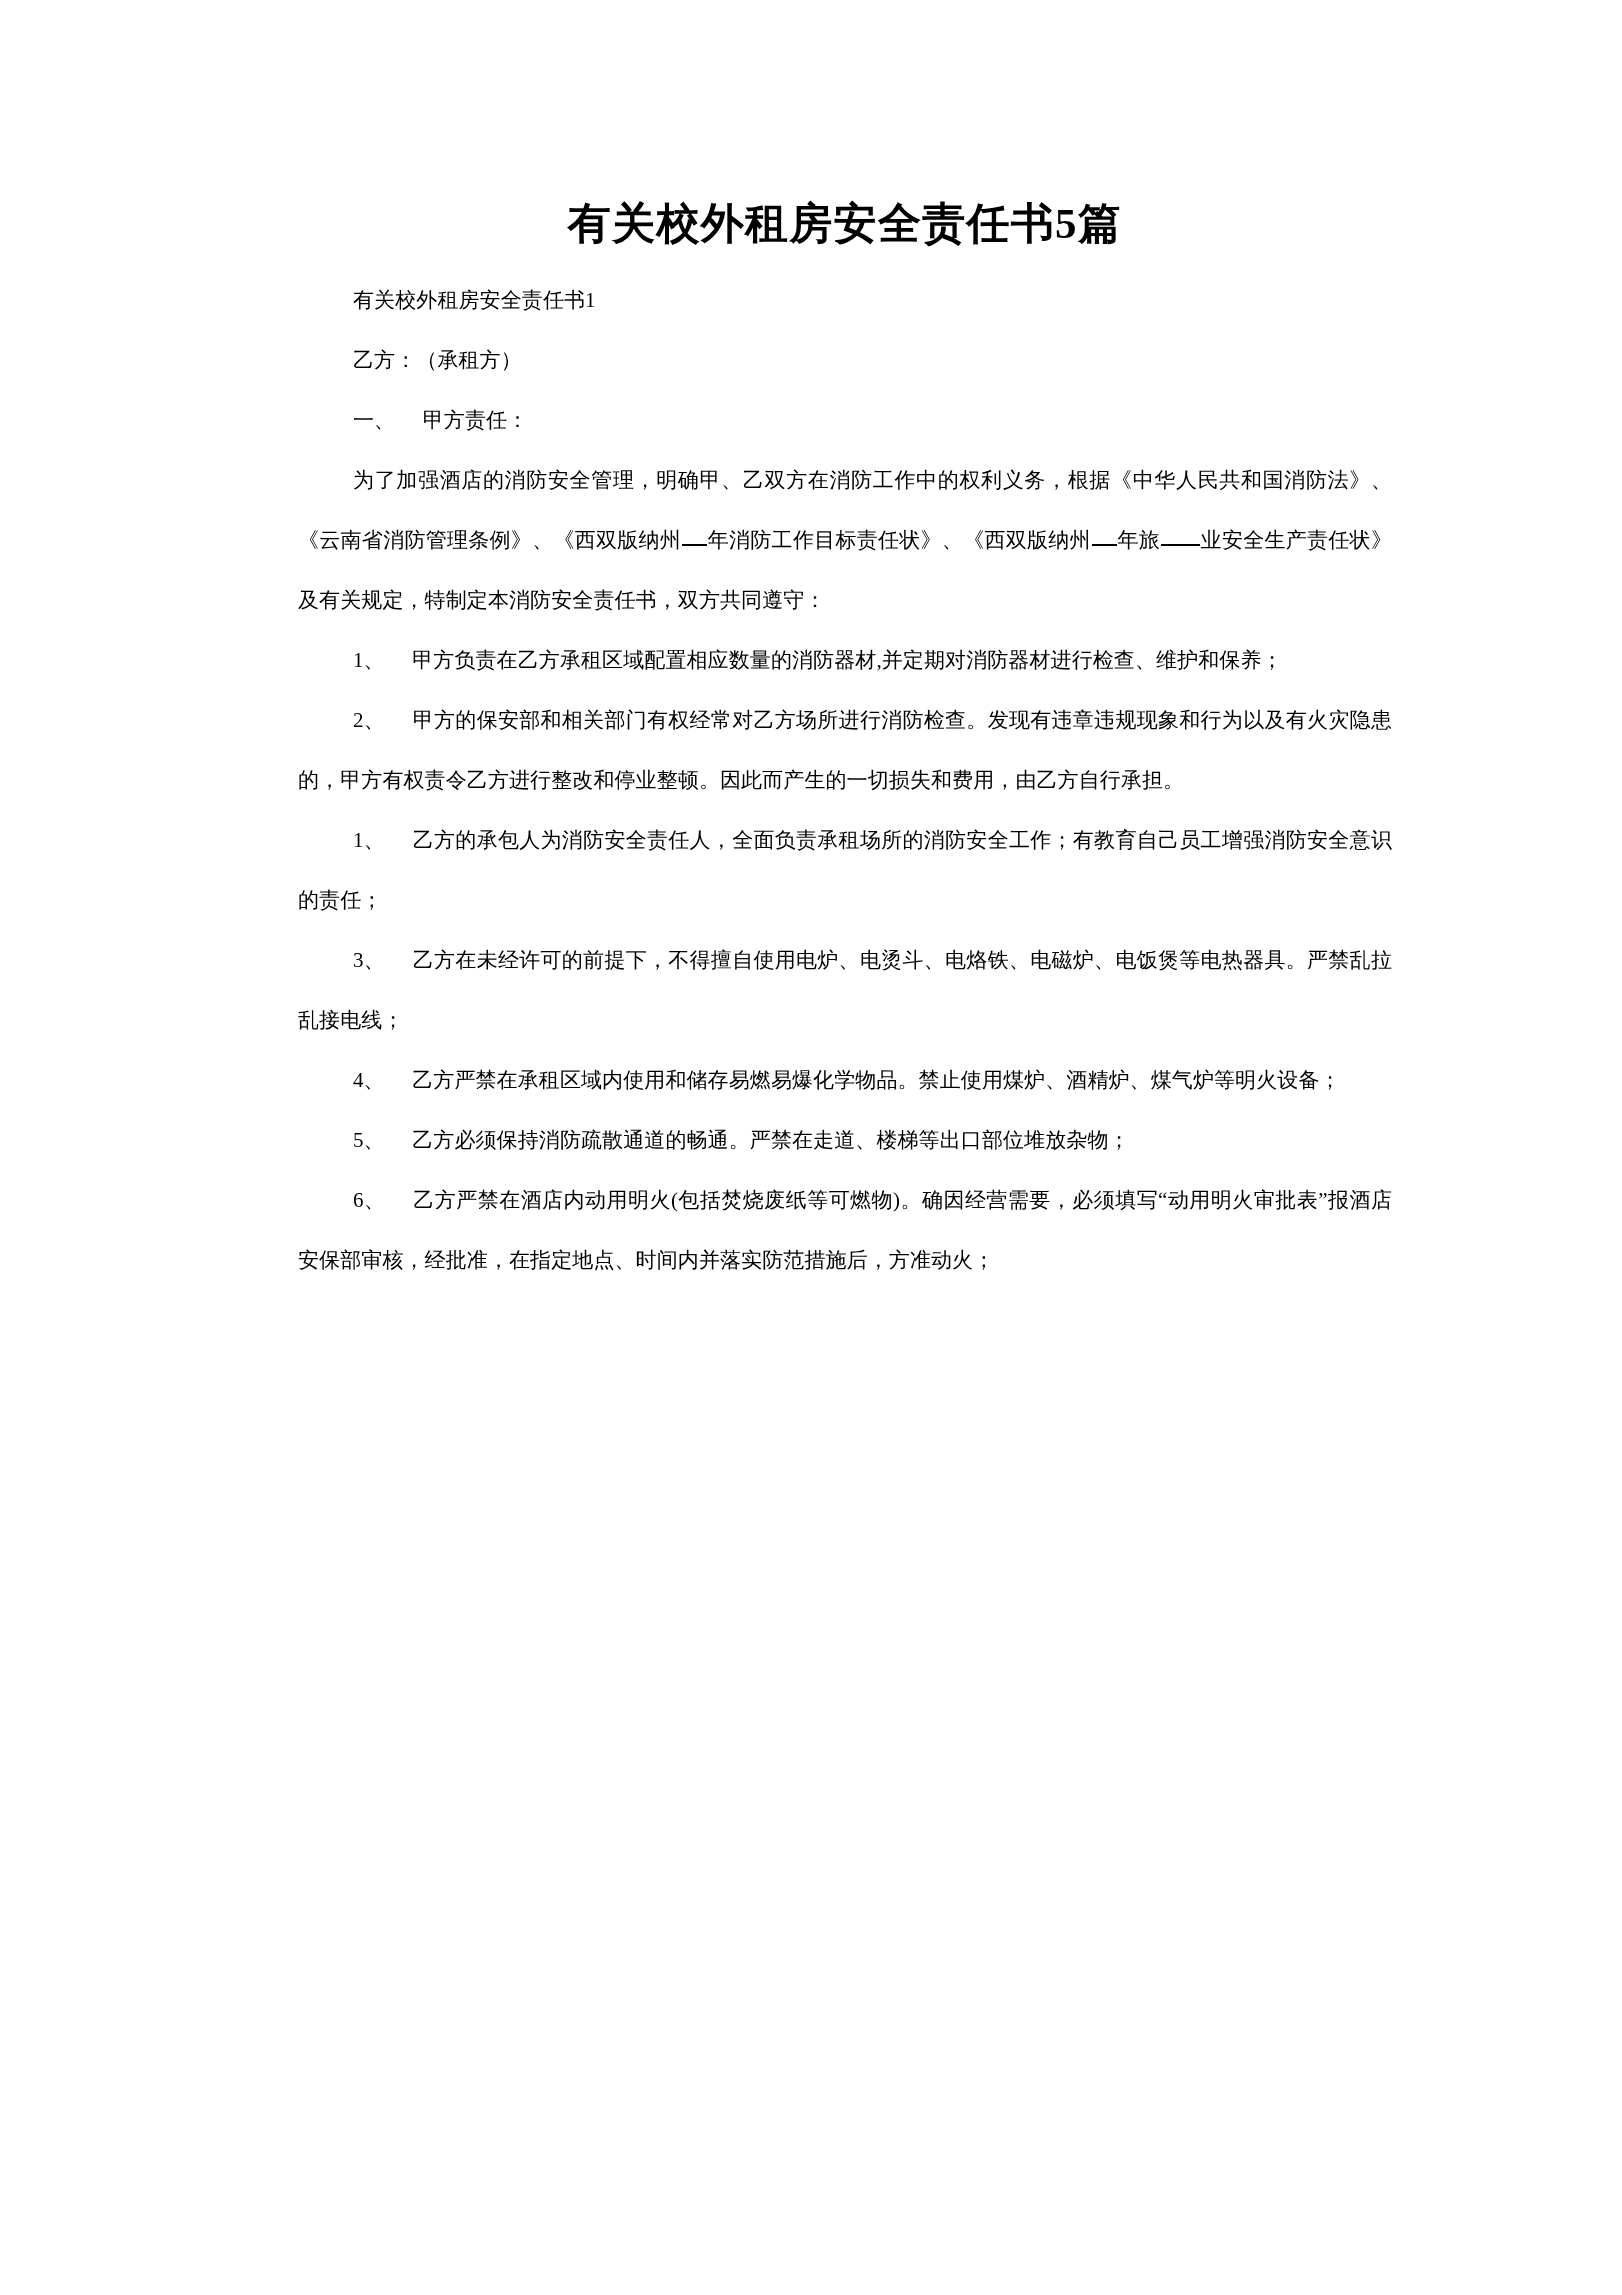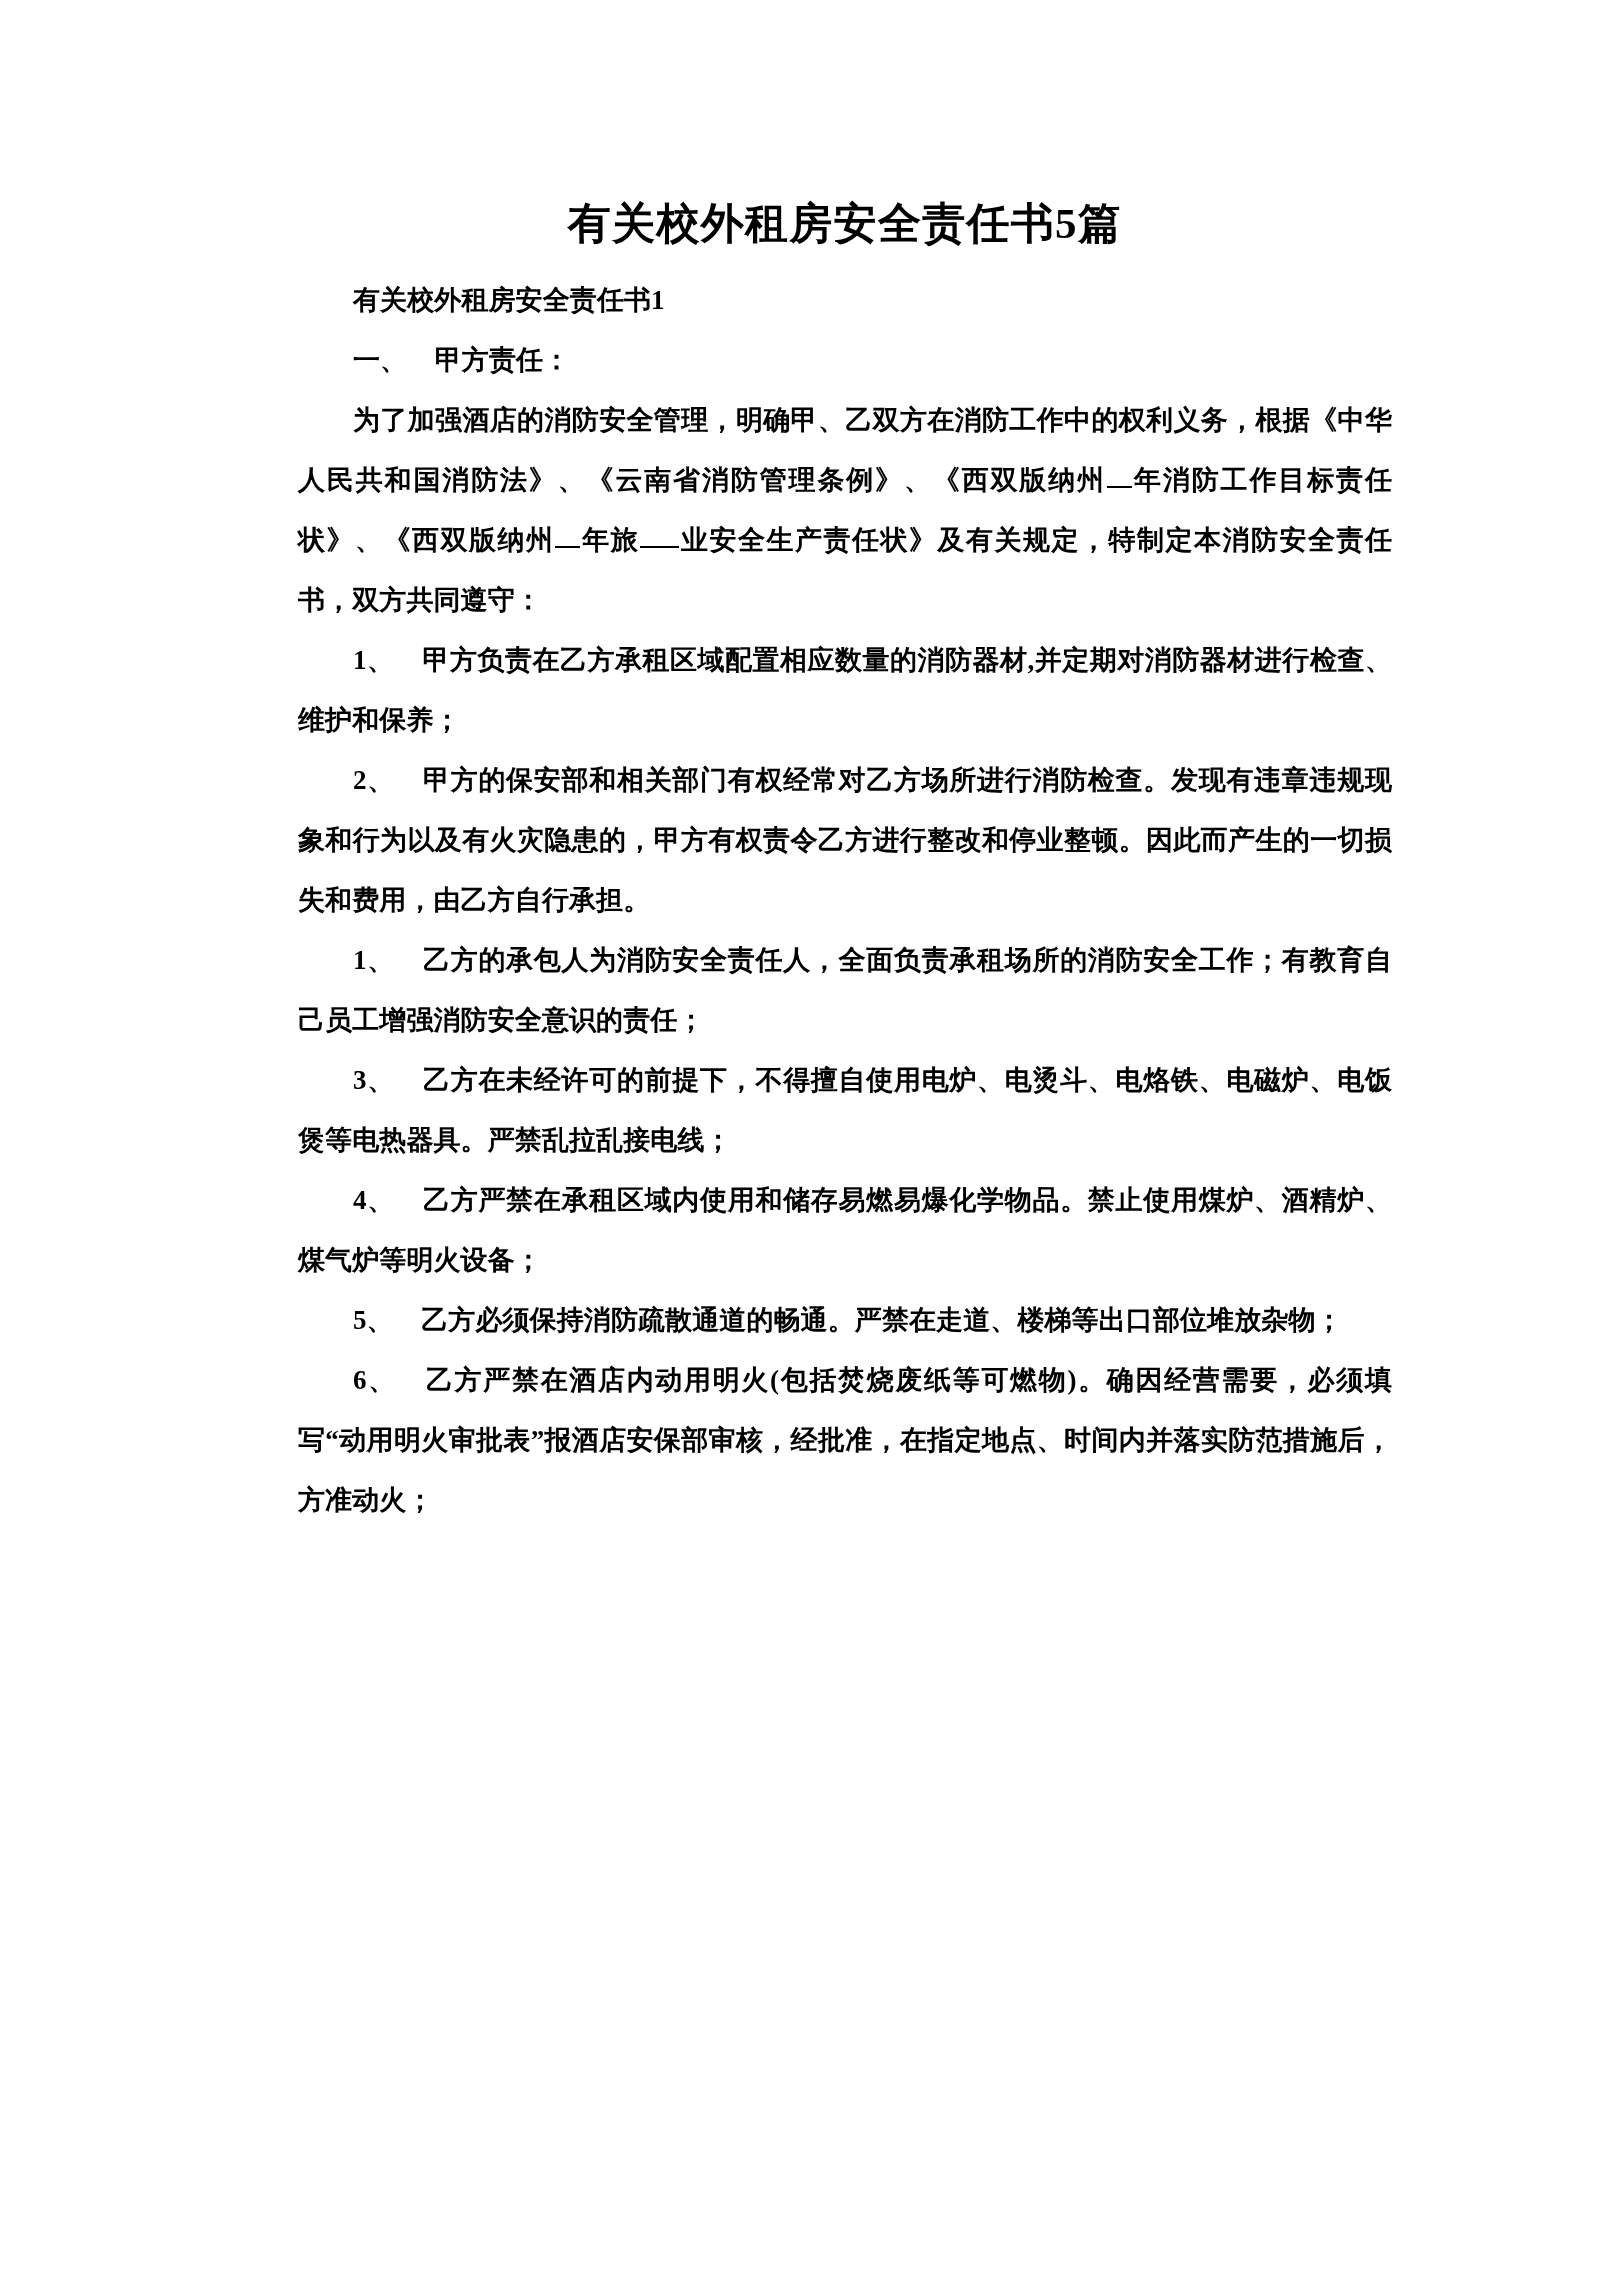--- a/index.html
+++ b/index.html
@@ -31,28 +31,27 @@
     font-size: 43px;
     font-weight: bold;
     text-align: center;
     letter-spacing: 1.3px;
     line-height: 77px;
     margin: 0 0 7.9px 0;
     white-space: nowrap;
   }
 
   .para {
-    font-size: 27px;
+    font-size: 21px;
     line-height: 60px;
     margin: 0;
     text-align: justify;
     text-justify: inter-character;
     text-align-last: left;
     letter-spacing: 0.1px;
-    font-weight: bold;
   }
 
   
   .para.indent {
     text-indent: 55px;
   }
 
   
   .gap {
     display: inline-block;
@@ -79,20 +78,21 @@
 <body>
 
 <div class="page">
   <div class="content">
 
     <h1 class="doc-title">有关校外租房安全责任书5篇</h1>
 
     <p class="para indent">有关校外租房安全责任书1</p>
 
 
+    <p class="para indent">乙方：（承租方）</p>
 
     <p class="para indent"><span>一、</span><span class="gap"></span><span>甲方责任：</span></p>
 
     <p class="para indent"><span>为了加强酒店的消防安全管理，明确甲、乙双方在消防工作中的权利义务，根据《中华人民共和国消防法》、《云南省消防管理条例》、《西双版纳州</span><span class="blank-s"></span><span>年消防工作目标责任状》、《西双版纳州</span><span class="blank-s"></span><span>年旅</span><span class="blank-m"></span><span>业安全生产责任状》及有关规定，特制定本消防安全责任书，双方共同遵守：</span></p>
 
     <p class="para indent"><span>1、</span><span class="gap"></span><span>甲方负责在乙方承租区域配置相应数量的消防器材,并定期对消防器材进行检查、维护和保养；</span></p>
 
     <p class="para indent"><span>2、</span><span class="gap"></span><span>甲方的保安部和相关部门有权经常对乙方场所进行消防检查。发现有违章违规现象和行为以及有火灾隐患的，甲方有权责令乙方进行整改和停业整顿。因此而产生的一切损失和费用，由乙方自行承担。</span></p>
 
 

